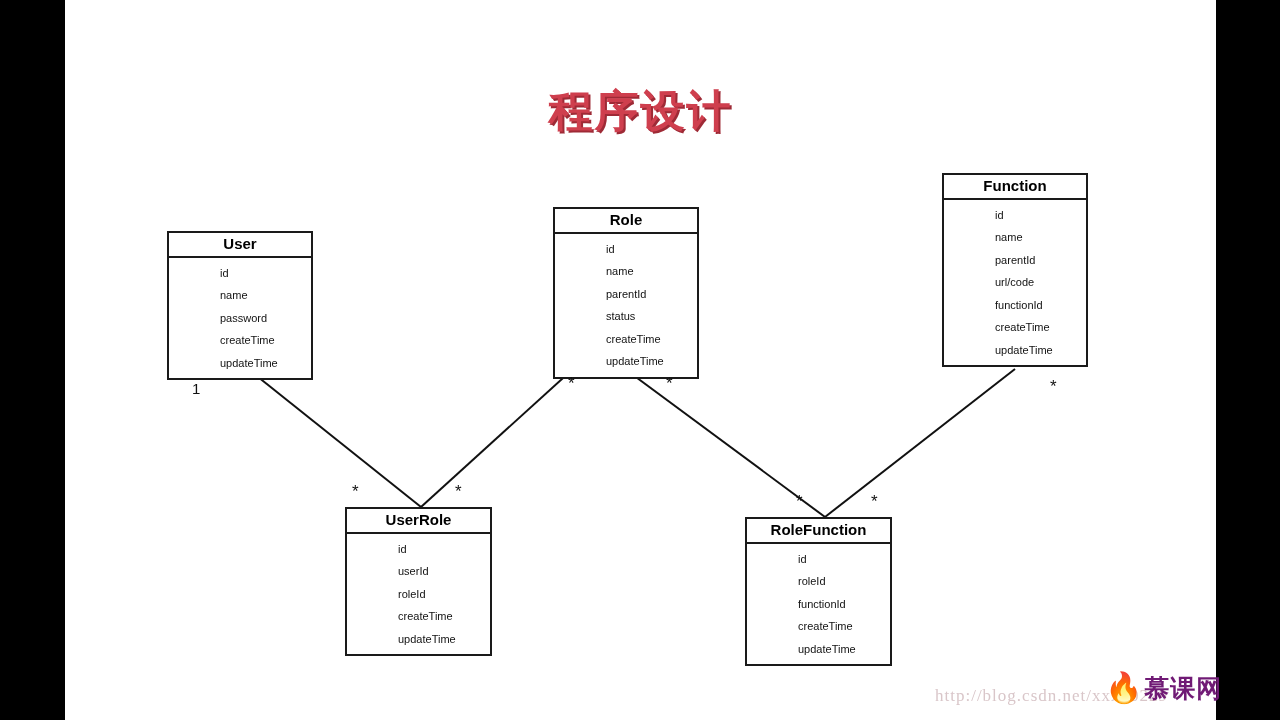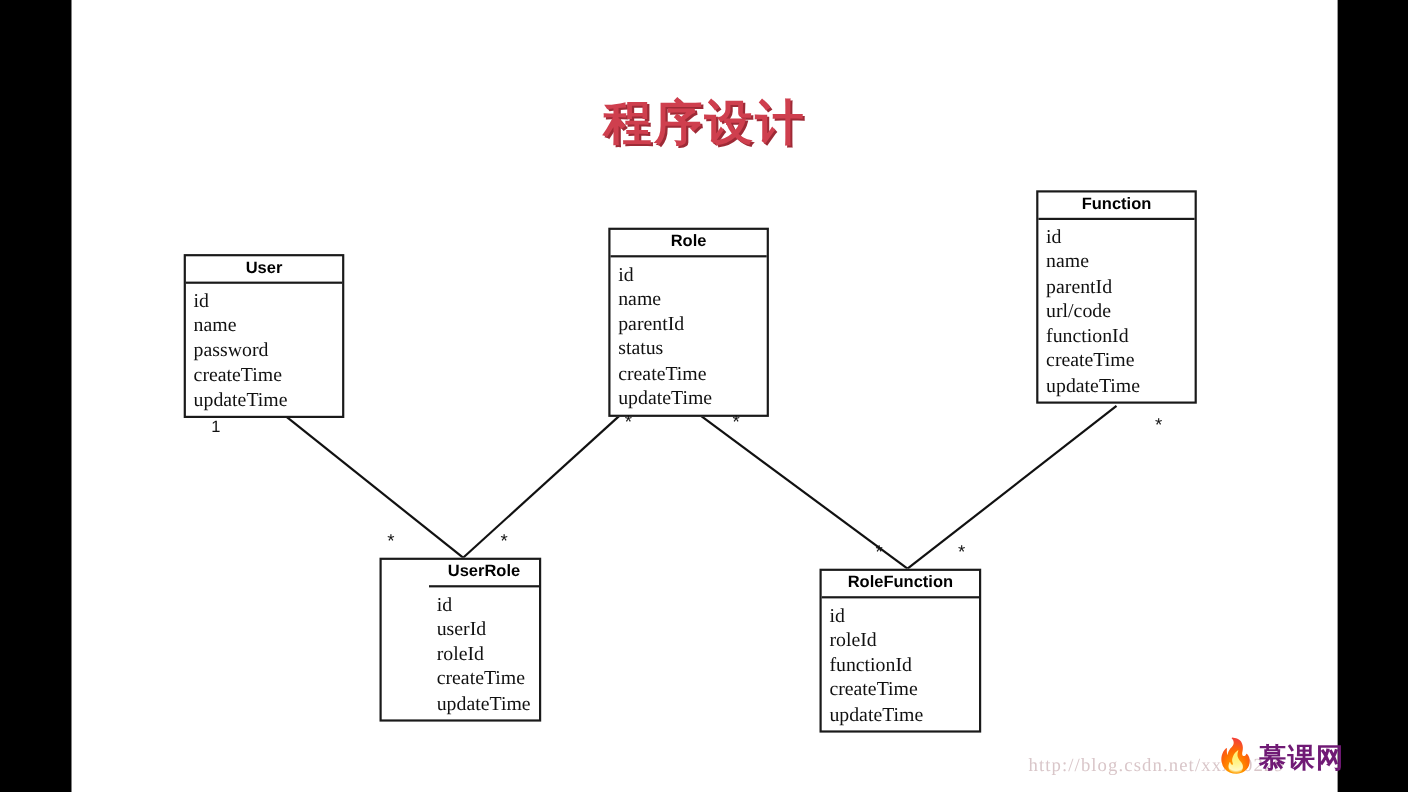--- a/index.html
+++ b/index.html
@@ -68,33 +68,34 @@
     color: #000;
     padding: 3px 6px 4px 6px;
     border-bottom: 2px solid #1a1a1a;
     line-height: 1.05;
     font-family: "Liberation Sans", sans-serif;
   }
   .entity-fields {
     padding: 4px 0px 4px 0px;
   }
   .entity-field {
-    font-size: 18px;
+    font-size: 11px;
     color: #111;
     line-height: 22.5px;
     padding-left: 7px;
     white-space: nowrap;
-    font-family: Liberation Serif, serif;
+    font-family: Liberation Sans, sans-serif;
+    margin-left: 44px;
   }
 
   
   #ent-user        { left: 102px;  top: 231px; width: 146px; }
   #ent-role        { left: 488px;  top: 207px; width: 146px; }
   #ent-function    { left: 877px;  top: 173px; width: 146px; }
-  #ent-userrole    { left: 280px;  top: 507px; width: 147px; padding-left: 43px; }
+  #ent-userrole    { left: 280px;  top: 507px; width: 147px; }
   #ent-rolefunction{ left: 680px;  top: 517px; width: 147px; }
 
   
   #links {
     position: absolute;
     left: 0;
     top: 0;
     width: 1151px;
     height: 720px;
     z-index: 2;

